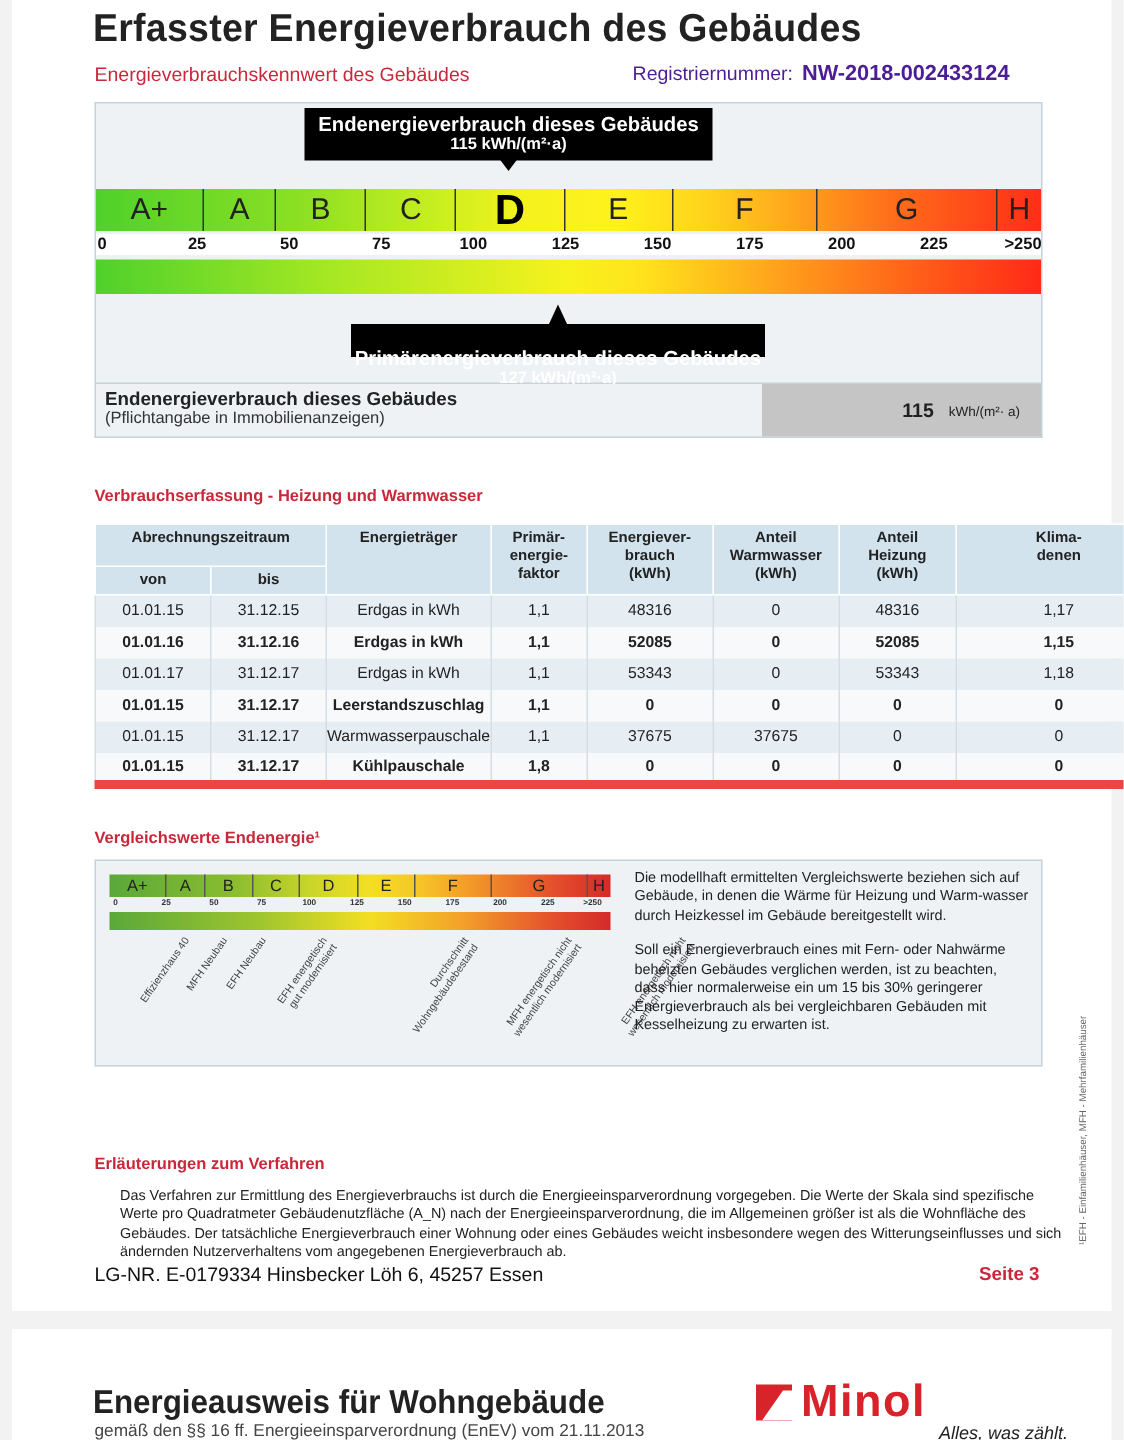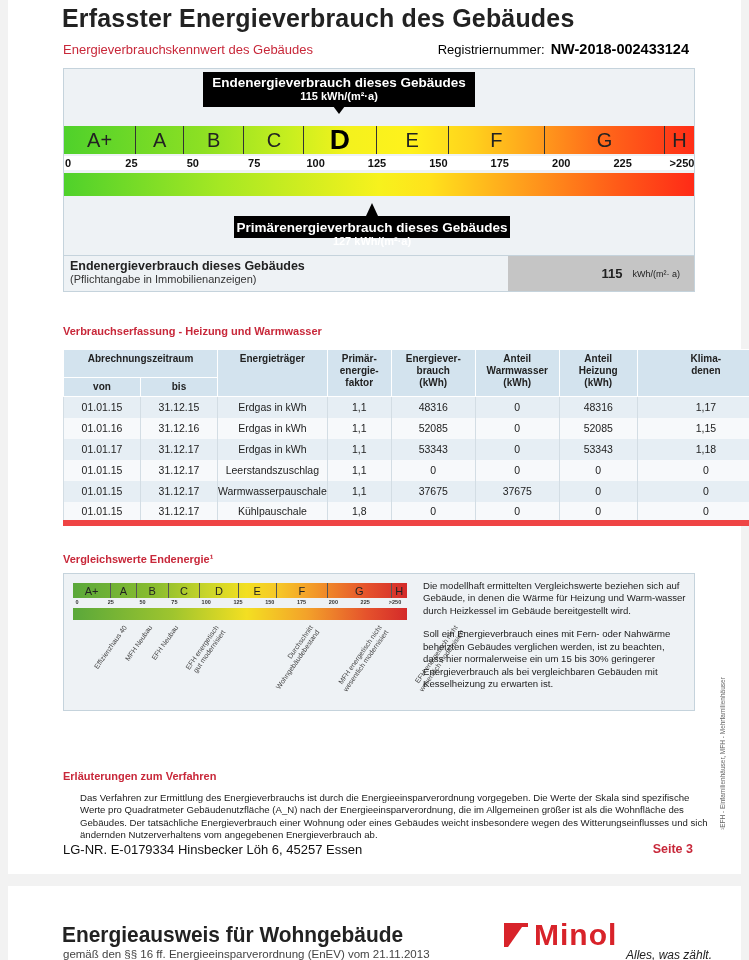--- a/index.html
+++ b/index.html
@@ -4,31 +4,31 @@
 <style>
   * { box-sizing: border-box; margin: 0; padding: 0; }
   html, body { width: 749px; height: 960px; overflow: hidden; }
   body { background: #f2f2f2; font-family: "Liberation Sans", sans-serif; color: #222; position: relative; }
 
   .page1 { position: absolute; left: 8px; top: 0; width: 733px; height: 874px; background: #fff; }
   .page2 { position: absolute; left: 8px; top: 886px; width: 733px; height: 90px; background: #fff; }
 
   .title { position: absolute; left: 54px; top: 3px; font-size: 26px; font-weight: bold; color: #222; letter-spacing: 0.2px; transform: scaleX(0.96); transform-origin: left; }
   .subtitle { position: absolute; left: 55px; top: 42px; font-size: 13px; color: #c8283a; }
-  .regnr { position: absolute; right: 52px; top: 41px; font-size: 13px; color: #000000; }
+  .regnr { position: absolute; right: 68px; top: 41px; font-size: 13px; color: #4c1d95; }
   .regnr b { font-size: 14.5px; margin-left: 6px; }
 
   .scale-box { position: absolute; left: 55px; top: 68px; width: 632px; height: 188px; background: #eef2f5; border: 1px solid #c5d3dc; }
 
   .callout { position: absolute; background: #000; color: #fff; text-align: center; font-weight: bold; }
   .callout .l1 { font-size: 13.5px; }
   .callout .l2 { font-size: 11px; }
   .callout-top { left: 139px; top: 3px; width: 272px; height: 35px; padding-top: 3px; }
   .callout-top::after { content: ""; position: absolute; left: 130px; bottom: -7px; border-left: 6px solid transparent; border-right: 6px solid transparent; border-top: 8px solid #000; }
-  .callout-bot { left: 170px; top: 147px; width: 276px; height: 22px; padding-top: 4px; }
+  .callout-bot { left: 170px; top: 147px; width: 276px; height: 22px; padding-top: 15px; }
   .callout-bot::before { content: ""; position: absolute; left: 132px; top: -13px; border-left: 6px solid transparent; border-right: 6px solid transparent; border-bottom: 13px solid #000; }
 
   .classbar { position: absolute; left: 0; top: 57px; width: 630px; height: 28px;
     background: linear-gradient(90deg, #4fd12b 0%, #8de023 22%, #c8ef1f 36%, #f4f21d 45%, #fff21c 55%, #ffd11c 65%, #ff9f1c 75%, #ff6a1a 85%, #ff2e17 100%);
     display: flex; }
   .classbar .cls { height: 100%; display: flex; align-items: center; justify-content: center; font-size: 20px; color: #222; border-right: 1.5px solid #333; }
   .classbar .cls:last-child { border-right: none; }
   .classbar .cls.active { font-size: 28px; font-weight: bold; color: #000; }
 
   .ticks { position: absolute; left: 0; top: 87px; width: 630px; height: 14px; background: #fff; font-size: 11px; font-weight: bold; color: #111; }
@@ -45,21 +45,21 @@
   .end-row .val .n { font-size: 13px; font-weight: bold; }
   .end-row .val .u { font-size: 9px; }
 
   .section-h { position: absolute; left: 55px; font-size: 11px; font-weight: bold; color: #c8283a; }
 
   table.verb { position: absolute; left: 55px; top: 349px; width: 712px; border-collapse: collapse; font-size: 10px; }
   table.verb th { background: #d3e3ee; font-weight: bold; color: #222; border: 1px solid #fff; vertical-align: top; padding: 3px 2px; line-height: 1.2; }
   table.verb th.sub { vertical-align: middle; padding: 3px 2px; margin-top: 24px; }
   table.verb td { text-align: center; height: 21px; color: #222; border-left: 1px solid #d3dde4; border-right: 1px solid #d3dde4; font-size: 10.5px; }
   table.verb tr.odd td { background: #e6eef4; }
-  table.verb tr.even td { background: #f7f9fb; }
+  table.verb tr.even td { background: #f7f9fb; font-weight: bold; }
   table.verb tbody { border-bottom: 6px solid #ef4444; }
 
   .cmp-box { position: absolute; left: 55px; top: 573px; width: 632px; height: 138px; background: #eef2f5; border: 1px solid #c5d3dc; }
   .mini-classbar { position: absolute; left: 9px; top: 9px; width: 334px; height: 15px; display: flex;
     background: linear-gradient(90deg, #5aa83a 0%, #8bbd2f 25%, #c9d52a 40%, #f3df22 52%, #f6c528 62%, #f39a28 72%, #e5522c 88%, #d42a2a 100%); }
   .mini-classbar .cls { height: 100%; display: flex; align-items: center; justify-content: center; font-size: 11px; color: #222; border-right: 1px solid #555; }
   .mini-classbar .cls:last-child { border-right: none; }
   .mini-ticks { position: absolute; left: 9px; top: 25px; width: 334px; height: 8px; font-size: 5.5px; font-weight: bold; color: #333; }
   .mini-ticks span { position: absolute; transform: translateX(-50%); }
   .mini-grad { position: absolute; left: 9px; top: 34px; width: 334px; height: 12px;

